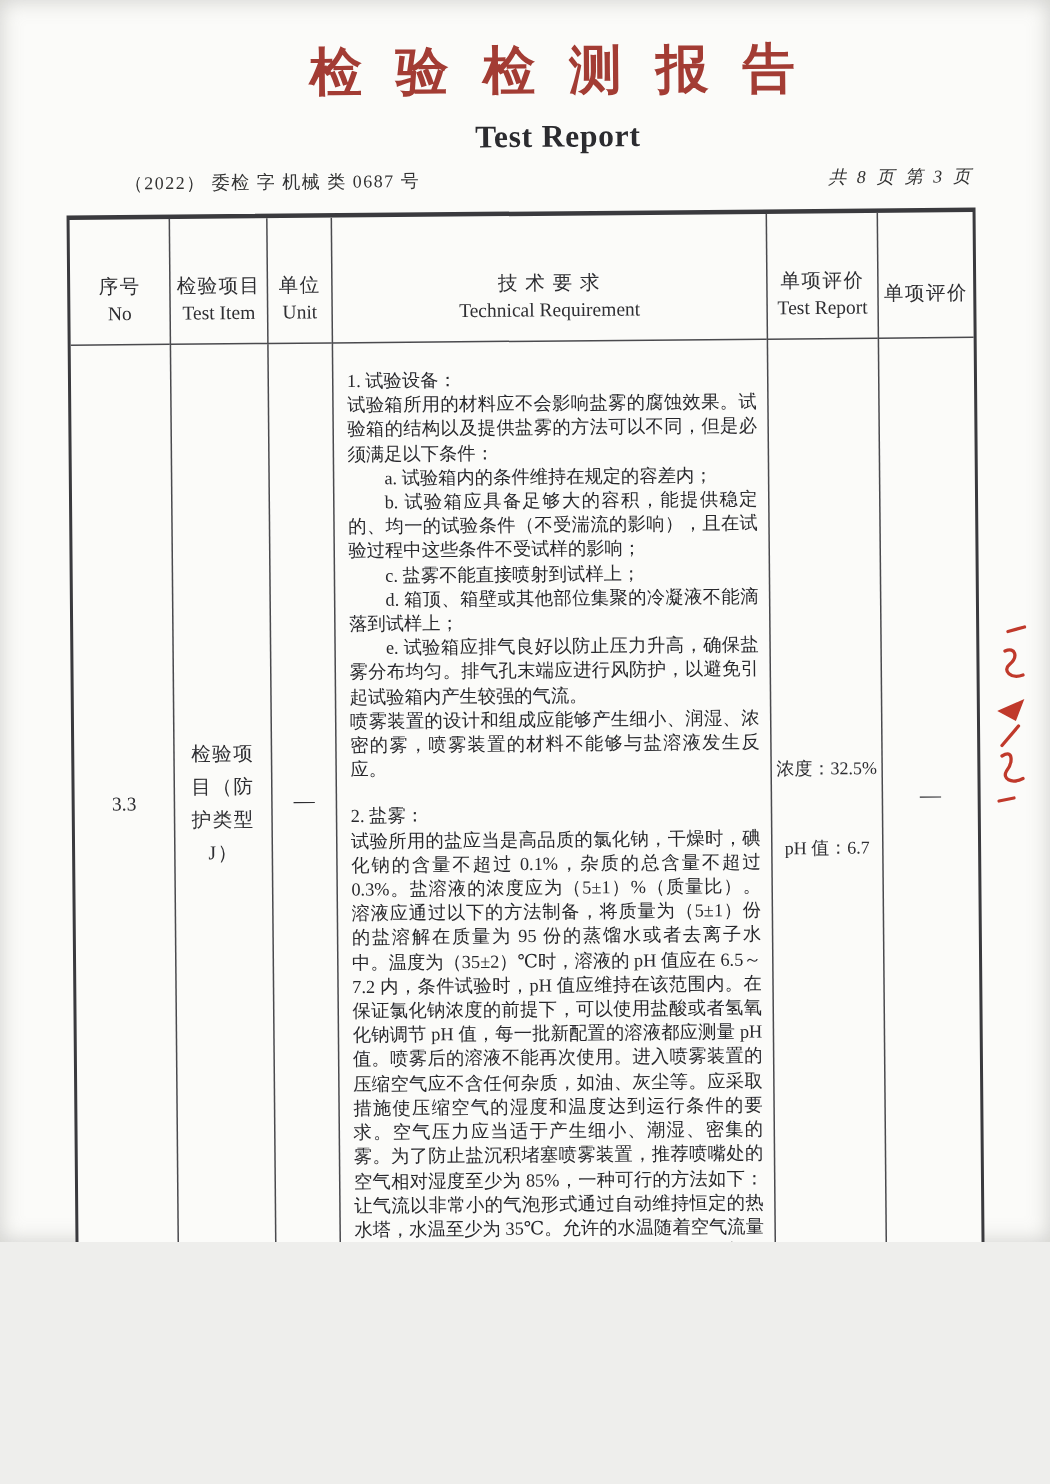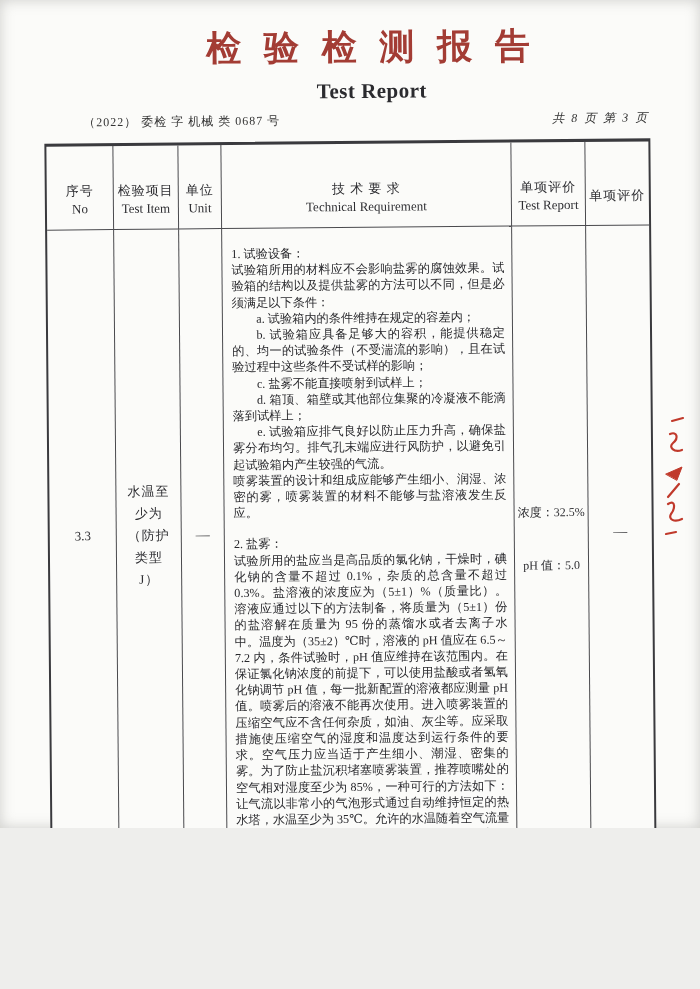--- a/index.html
+++ b/index.html
@@ -81,40 +81,40 @@
         <span class="en">Test Report</span>
       </div>
       <div class="cell hc">
         <span class="zh">单项评价</span>
       </div>
 
       <div class="cell first bc">
         <span>3.3</span>
       </div>
       <div class="cell bc item-cell">
-        <span>水温至少为（防护类型 J）</span>
+        <span>检验项目（防护类型 J）</span>
       </div>
       <div class="cell bc">
         <span class="dash">—</span>
       </div>
       <div class="cell req-cell">
         <p>1. 试验设备：</p>
         <p>试验箱所用的材料应不会影响盐雾的腐蚀效果。试验箱的结构以及提供盐雾的方法可以不同，但是必须满足以下条件：</p>
         <p class="ind">a. 试验箱内的条件维持在规定的容差内；</p>
         <p class="ind">b. 试验箱应具备足够大的容积，能提供稳定的、均一的试验条件（不受湍流的影响），且在试验过程中这些条件不受试样的影响；</p>
         <p class="ind">c. 盐雾不能直接喷射到试样上；</p>
         <p class="ind">d. 箱顶、箱壁或其他部位集聚的冷凝液不能滴落到试样上；</p>
         <p class="ind">e. 试验箱应排气良好以防止压力升高，确保盐雾分布均匀。排气孔末端应进行风防护，以避免引起试验箱内产生较强的气流。</p>
         <p>喷雾装置的设计和组成应能够产生细小、润湿、浓密的雾，喷雾装置的材料不能够与盐溶液发生反应。</p>
         <p class="gap">2. 盐雾：</p>
         <p>试验所用的盐应当是高品质的氯化钠，干燥时，碘化钠的含量不超过 0.1%，杂质的总含量不超过 0.3%。盐溶液的浓度应为（5±1）%（质量比）。溶液应通过以下的方法制备，将质量为（5±1）份的盐溶解在质量为 95 份的蒸馏水或者去离子水中。温度为（35±2）℃时，溶液的 pH 值应在 6.5～7.2 内，条件试验时，pH 值应维持在该范围内。在保证氯化钠浓度的前提下，可以使用盐酸或者氢氧化钠调节 pH 值，每一批新配置的溶液都应测量 pH 值。喷雾后的溶液不能再次使用。进入喷雾装置的压缩空气应不含任何杂质，如油、灰尘等。应采取措施使压缩空气的湿度和温度达到运行条件的要求。空气压力应当适于产生细小、潮湿、密集的雾。为了防止盐沉积堵塞喷雾装置，推荐喷嘴处的空气相对湿度至少为 85%，一种可行的方法如下：让气流以非常小的气泡形式通过自动维持恒定的热水塔，水温至少为 35℃。允许的水温随着空气流量的增加以及试验箱及其环境热绝缘的降低而增加。水温不应过高，以免带入试验箱过多水分，也不能超过规定的运行温度。</p>
       </div>
       <div class="cell bc res-cell">
         <span>浓度：32.5%</span>
-        <span>pH 值：5.0</span>
+        <span>pH 值：6.7</span>
       </div>
       <div class="cell bc">
         <span class="dash">—</span>
       </div>
     </div>
   </div>
 
   <svg class="marks" viewBox="0 0 40 130" xmlns="http://www.w3.org/2000/svg">
     <g stroke="#c0392b" stroke-width="2.2" fill="none" stroke-linecap="round">
       <path d="M22 9 l11 -3"></path>

